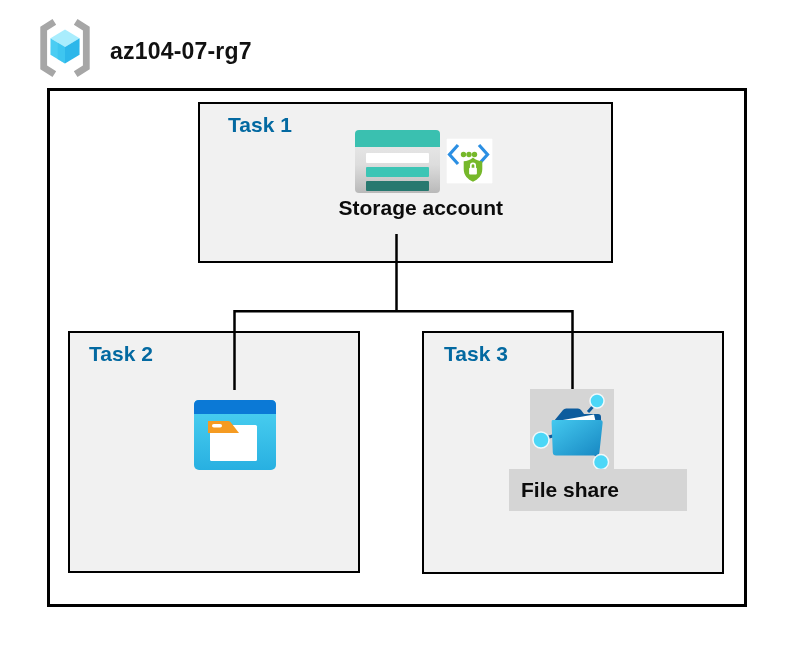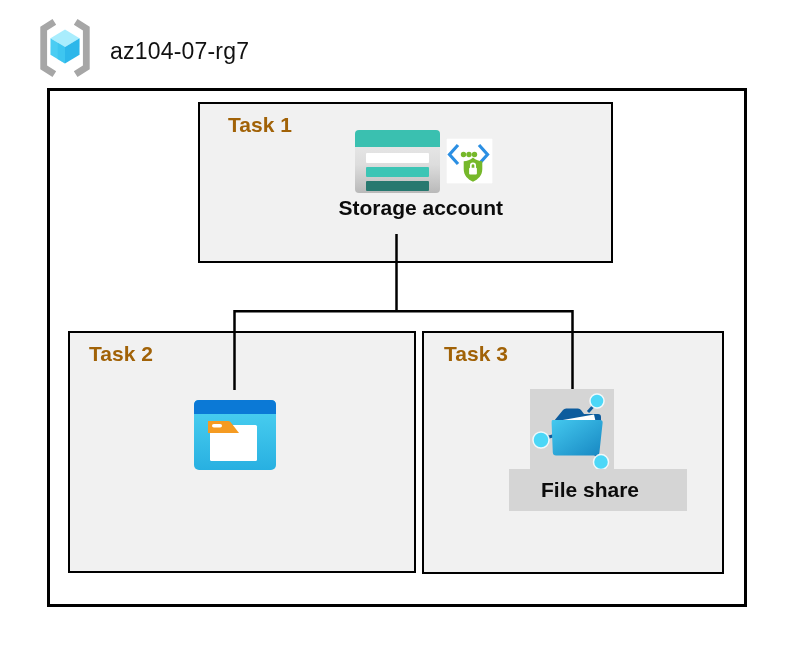--- a/index.html
+++ b/index.html
@@ -10,42 +10,42 @@
     background: #ffffff;
     font-family: "Liberation Sans", sans-serif;
     overflow: hidden;
   }
   .abs { position: absolute; }
 
   
   .rg-icon { left: 34px; top: 16px; width: 62px; height: 64px; }
   .rg-name {
     left: 110px; top: 38px;
-    font-size: 23px; font-weight: 400; color: #111111;
+    font-size: 23px; font-weight: 700; color: #111111;
     letter-spacing: 0.2px;
   }
 
   
   .outer-box {
     left: 47px; top: 88px; width: 700px; height: 519px;
     border: 3px solid #000000; background: #ffffff;
     box-sizing: border-box;
   }
 
   
   .task-box {
     border: 2px solid #000000; background: #f1f1f1;
     box-sizing: border-box; z-index: 2;
   }
   .task1 { left: 198px; top: 102px; width: 415px; height: 161px; }
-  .task2 { left: 68px;  top: 331px; width: 348px; height: 242px; }
+  .task2 { left: 68px;  top: 331px; width: 292px; height: 242px; }
   .task3 { left: 422px; top: 331px; width: 302px; height: 243px; }
 
   .task-label {
-    font-size: 21px; font-weight: 700; color: #a16207;
+    font-size: 21px; font-weight: 700; color: #0369a1;
   }
   .task1 .task-label { margin: 9px 0 0 28px; }
   .task2 .task-label { margin: 9px 0 0 19px; }
   .task3 .task-label { margin: 9px 0 0 20px; }
 
   .item-label {
     font-size: 21px; font-weight: 700; color: #0b0b0b;
     text-align: right; z-index: 6;
   }
   .storage-label { left: 283px; top: 196px; width: 220px; }
@@ -60,21 +60,21 @@
   .fs-icon-plate {
     left: 530px; top: 389px; width: 84px; height: 80px;
     background: #d5d5d5; z-index: 4;
   }
   .fs-label-plate {
     left: 509px; top: 469px; width: 178px; height: 42px;
     background: #d5d5d5; z-index: 4;
   }
   .fs-label-plate .item-label {
     position: static; text-align: left;
-    padding-left: 32px; line-height: 42px;
+    padding-left: 12px; line-height: 42px;
   }
   .fs-icon { position: absolute; left: 0; top: 0; width: 84px; height: 80px; }
 
   
   .connectors {
     left: 0; top: 0; width: 788px; height: 647px;
     z-index: 3; pointer-events: none;
   }
 </style>
 </head>

